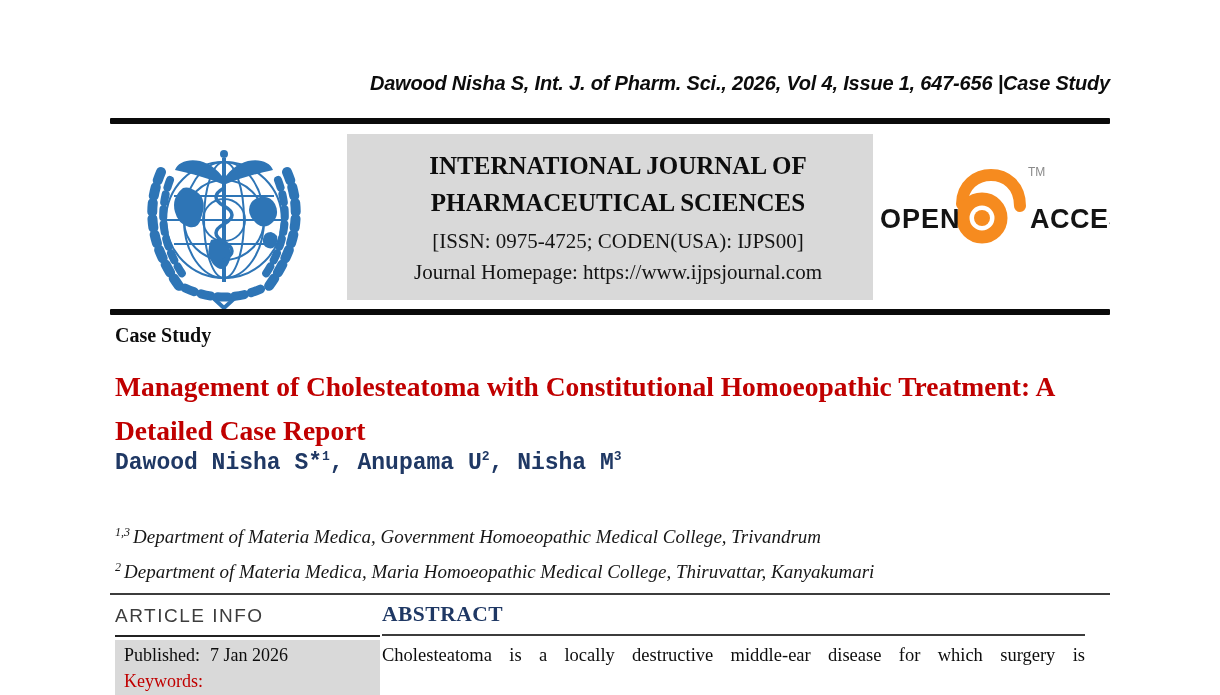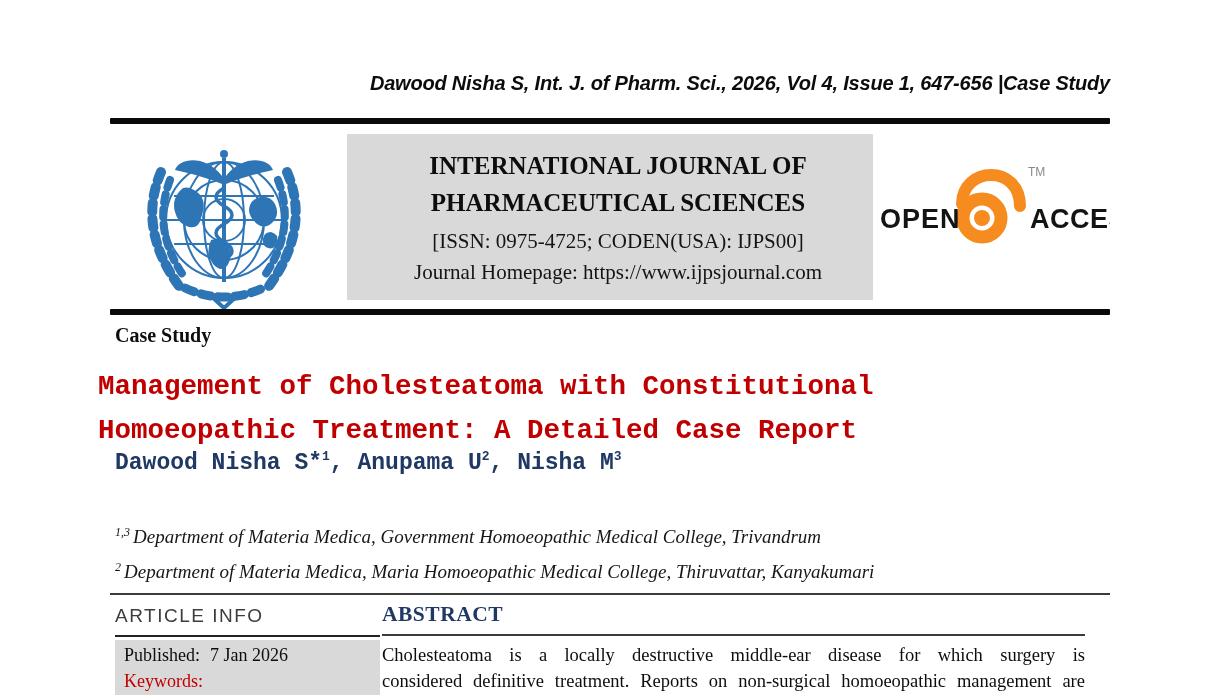--- a/index.html
+++ b/index.html
@@ -27,22 +27,22 @@
     background:var(--gray-box,#d9d9d9); text-align:center; padding-top:13px;padding-left:16px;
   }
   .mast-title { font-size:25px; font-weight:bold; line-height:37px; color:#0d0d0d; }
   .mast-sub { font-size:21px; line-height:31px; color:#141414; }
   .mast-sub a, .homepage-line { color:#141414; text-decoration:none; }
   .oa-wrap { left:878px; top:158px; width:232px; height:96px; }
 
   
   .case-study-label { left:115px; top:324px; font-size:20px; font-weight:bold; color:#0d0d0d; }
   .article-title {
-    left:98px; top:365px; width:970px;
-    font-size:27.5px; font-weight:bold; color:var(--title-red,#c00000); line-height:44px;font-family:Liberation Mono, monospace;
+    left:115px; top:365px; width:970px;
+    font-size:27.5px; font-weight:bold; color:var(--title-red,#c00000); line-height:44px;
   }
   .authors {
     left:115px; top:449px; width:900px;
     font-family:Liberation Mono, monospace; font-weight:bold;
     font-size:23px; color:var(--author-navy,#1f3864);
   }
   .authors sup { font-size:13px; }
   .affiliations { left:115px; top:517px; width:980px; font-style:italic; font-size:19px; line-height:31px; color:#161616; }
   .affiliations sup { font-size:12px; margin-right:3px; }
 
@@ -167,15 +167,14 @@
     </div>
     <div class="keywords-line">Keywords:</div>
   </div>
 </div>
 
 <div class="abs abstract-col">
   <div class="abstract-heading">ABSTRACT</div>
   <div class="abstract-rule"></div>
   <div class="abstract-text">
     <div class="abstract-line">Cholesteatoma is a locally destructive middle-ear disease for which surgery is</div>
-    <div class="abstract-line">considered definitive treatment. Reports on non-surgical homoeopathic management are</div>
   </div>
 </div>
 
 </body></html>

